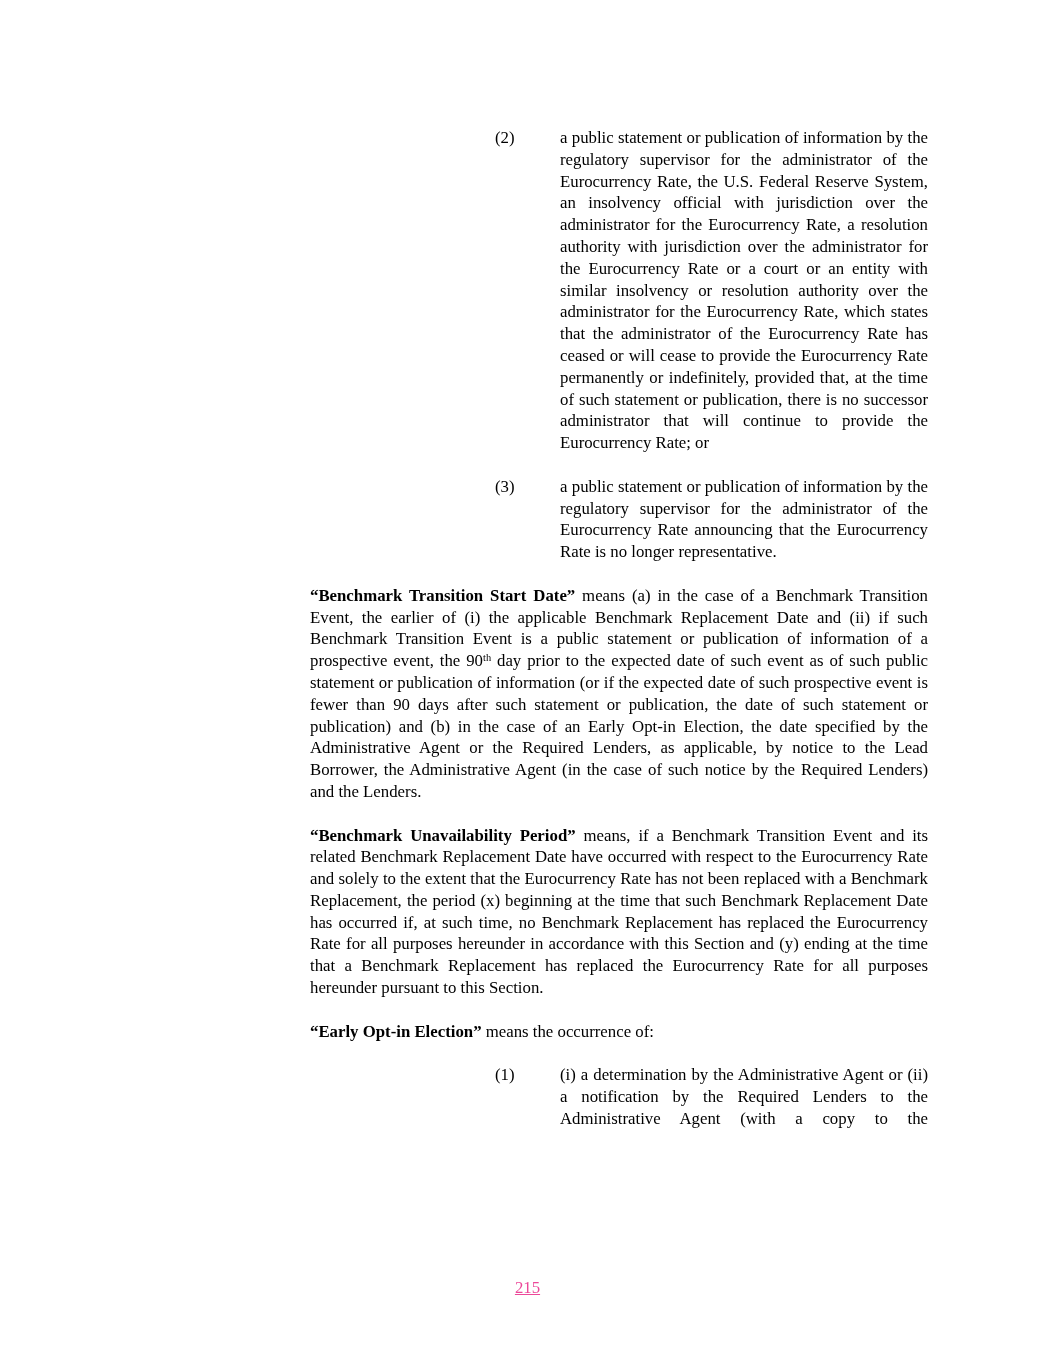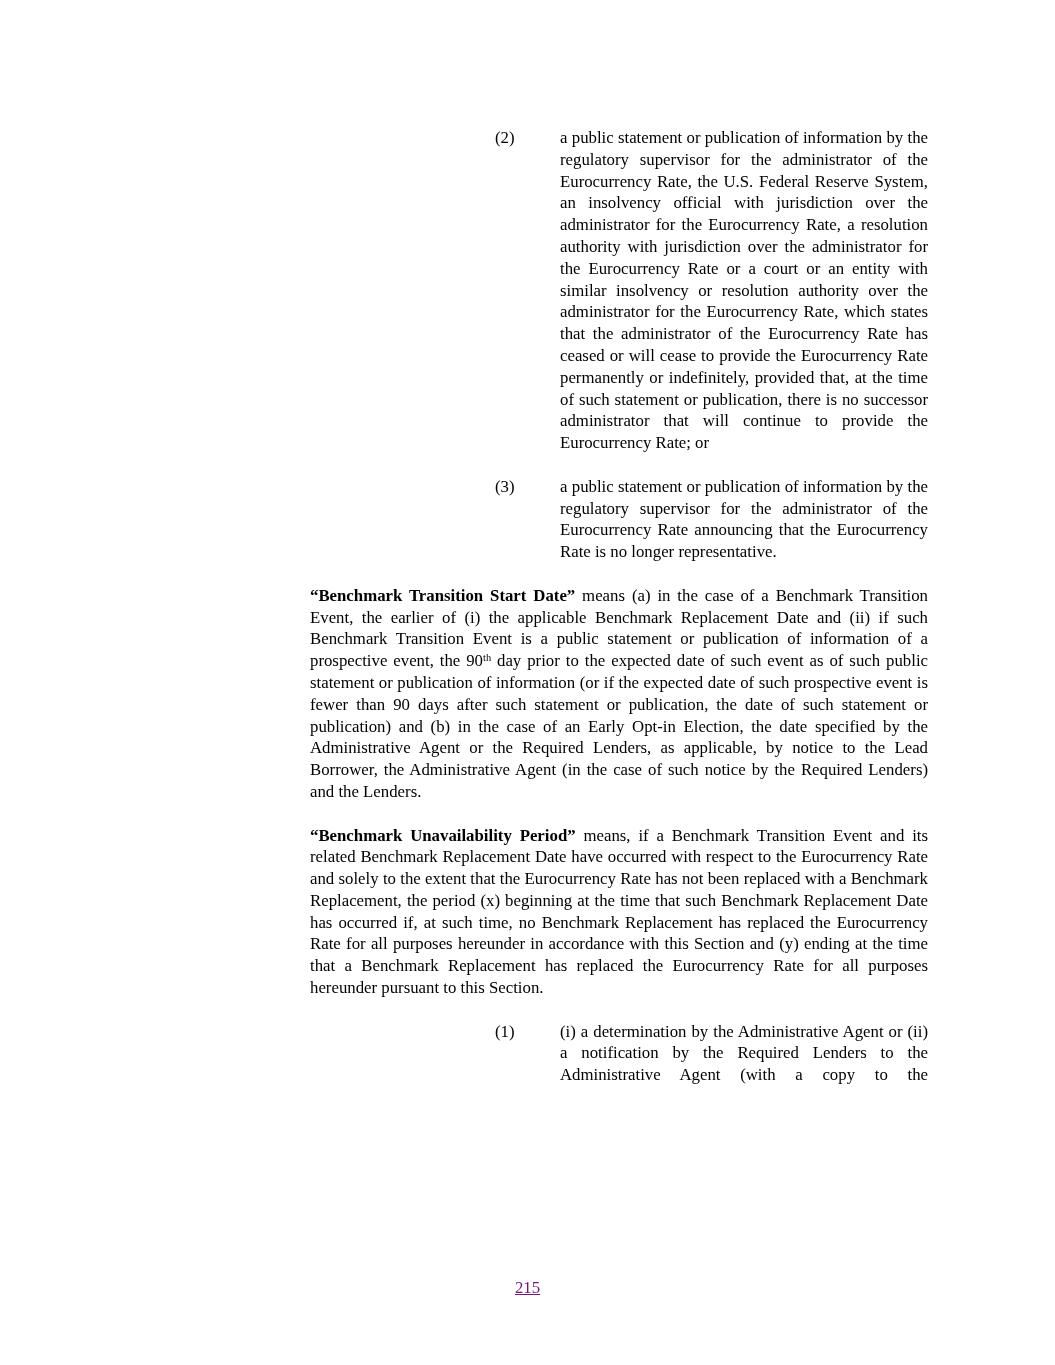--- a/index.html
+++ b/index.html
@@ -46,21 +46,21 @@
     line-height: 0;
   }
   .footer {
     position: absolute;
     top: 1277px;
     left: 0;
     width: 100%;
     text-align: center;
   }
   .page-link {
-    color: #701a75;
+    color: #ec4899;
     text-decoration: underline;
     cursor: pointer;
   }
 </style>
 </head>
 <body>
 
 <div class="page">
   <div class="content">
 
@@ -75,20 +75,23 @@
     </div>
 
     <p class="para">
       <span class="term">“Benchmark Transition Start Date”</span><span> means (a) in the case of a Benchmark Transition Event, the earlier of (i) the applicable Benchmark Replacement Date and (ii) if such Benchmark Transition Event is a public statement or publication of information of a prospective event, the 90</span><sup class="ord">th</sup><span> day prior to the expected date of such event as of such public statement or publication of information (or if the expected date of such prospective event is fewer than 90 days after such statement or publication, the date of such statement or publication) and (b) in the case of an Early Opt-in Election, the date specified by the Administrative Agent or the Required Lenders, as applicable, by notice to the Lead Borrower, the Administrative Agent (in the case of such notice by the Required Lenders) and the Lenders.</span>
     </p>
 
     <p class="para">
       <span class="term">“Benchmark Unavailability Period”</span><span> means, if a Benchmark Transition Event and its related Benchmark Replacement Date have occurred with respect to the Eurocurrency Rate and solely to the extent that the Eurocurrency Rate has not been replaced with a Benchmark Replacement, the period (x) beginning at the time that such Benchmark Replacement Date has occurred if, at such time, no Benchmark Replacement has replaced the Eurocurrency Rate for all purposes hereunder in accordance with this Section and (y) ending at the time that a Benchmark Replacement has replaced the Eurocurrency Rate for all purposes hereunder pursuant to this Section.</span>
     </p>
 
+    <p class="para">
+      <span class="term">“Early Opt-in Election”</span><span> means the occurrence of:</span>
+    </p>
 
     <div class="list-item cut-off">
       <span class="num">(1)</span>
       <span>(i) a determination by the Administrative Agent or (ii) a notification by the Required Lenders to the Administrative Agent (with a copy to the</span>
     </div>
 
   </div>
 
   <div class="footer">
     <span class="page-link">215</span>

